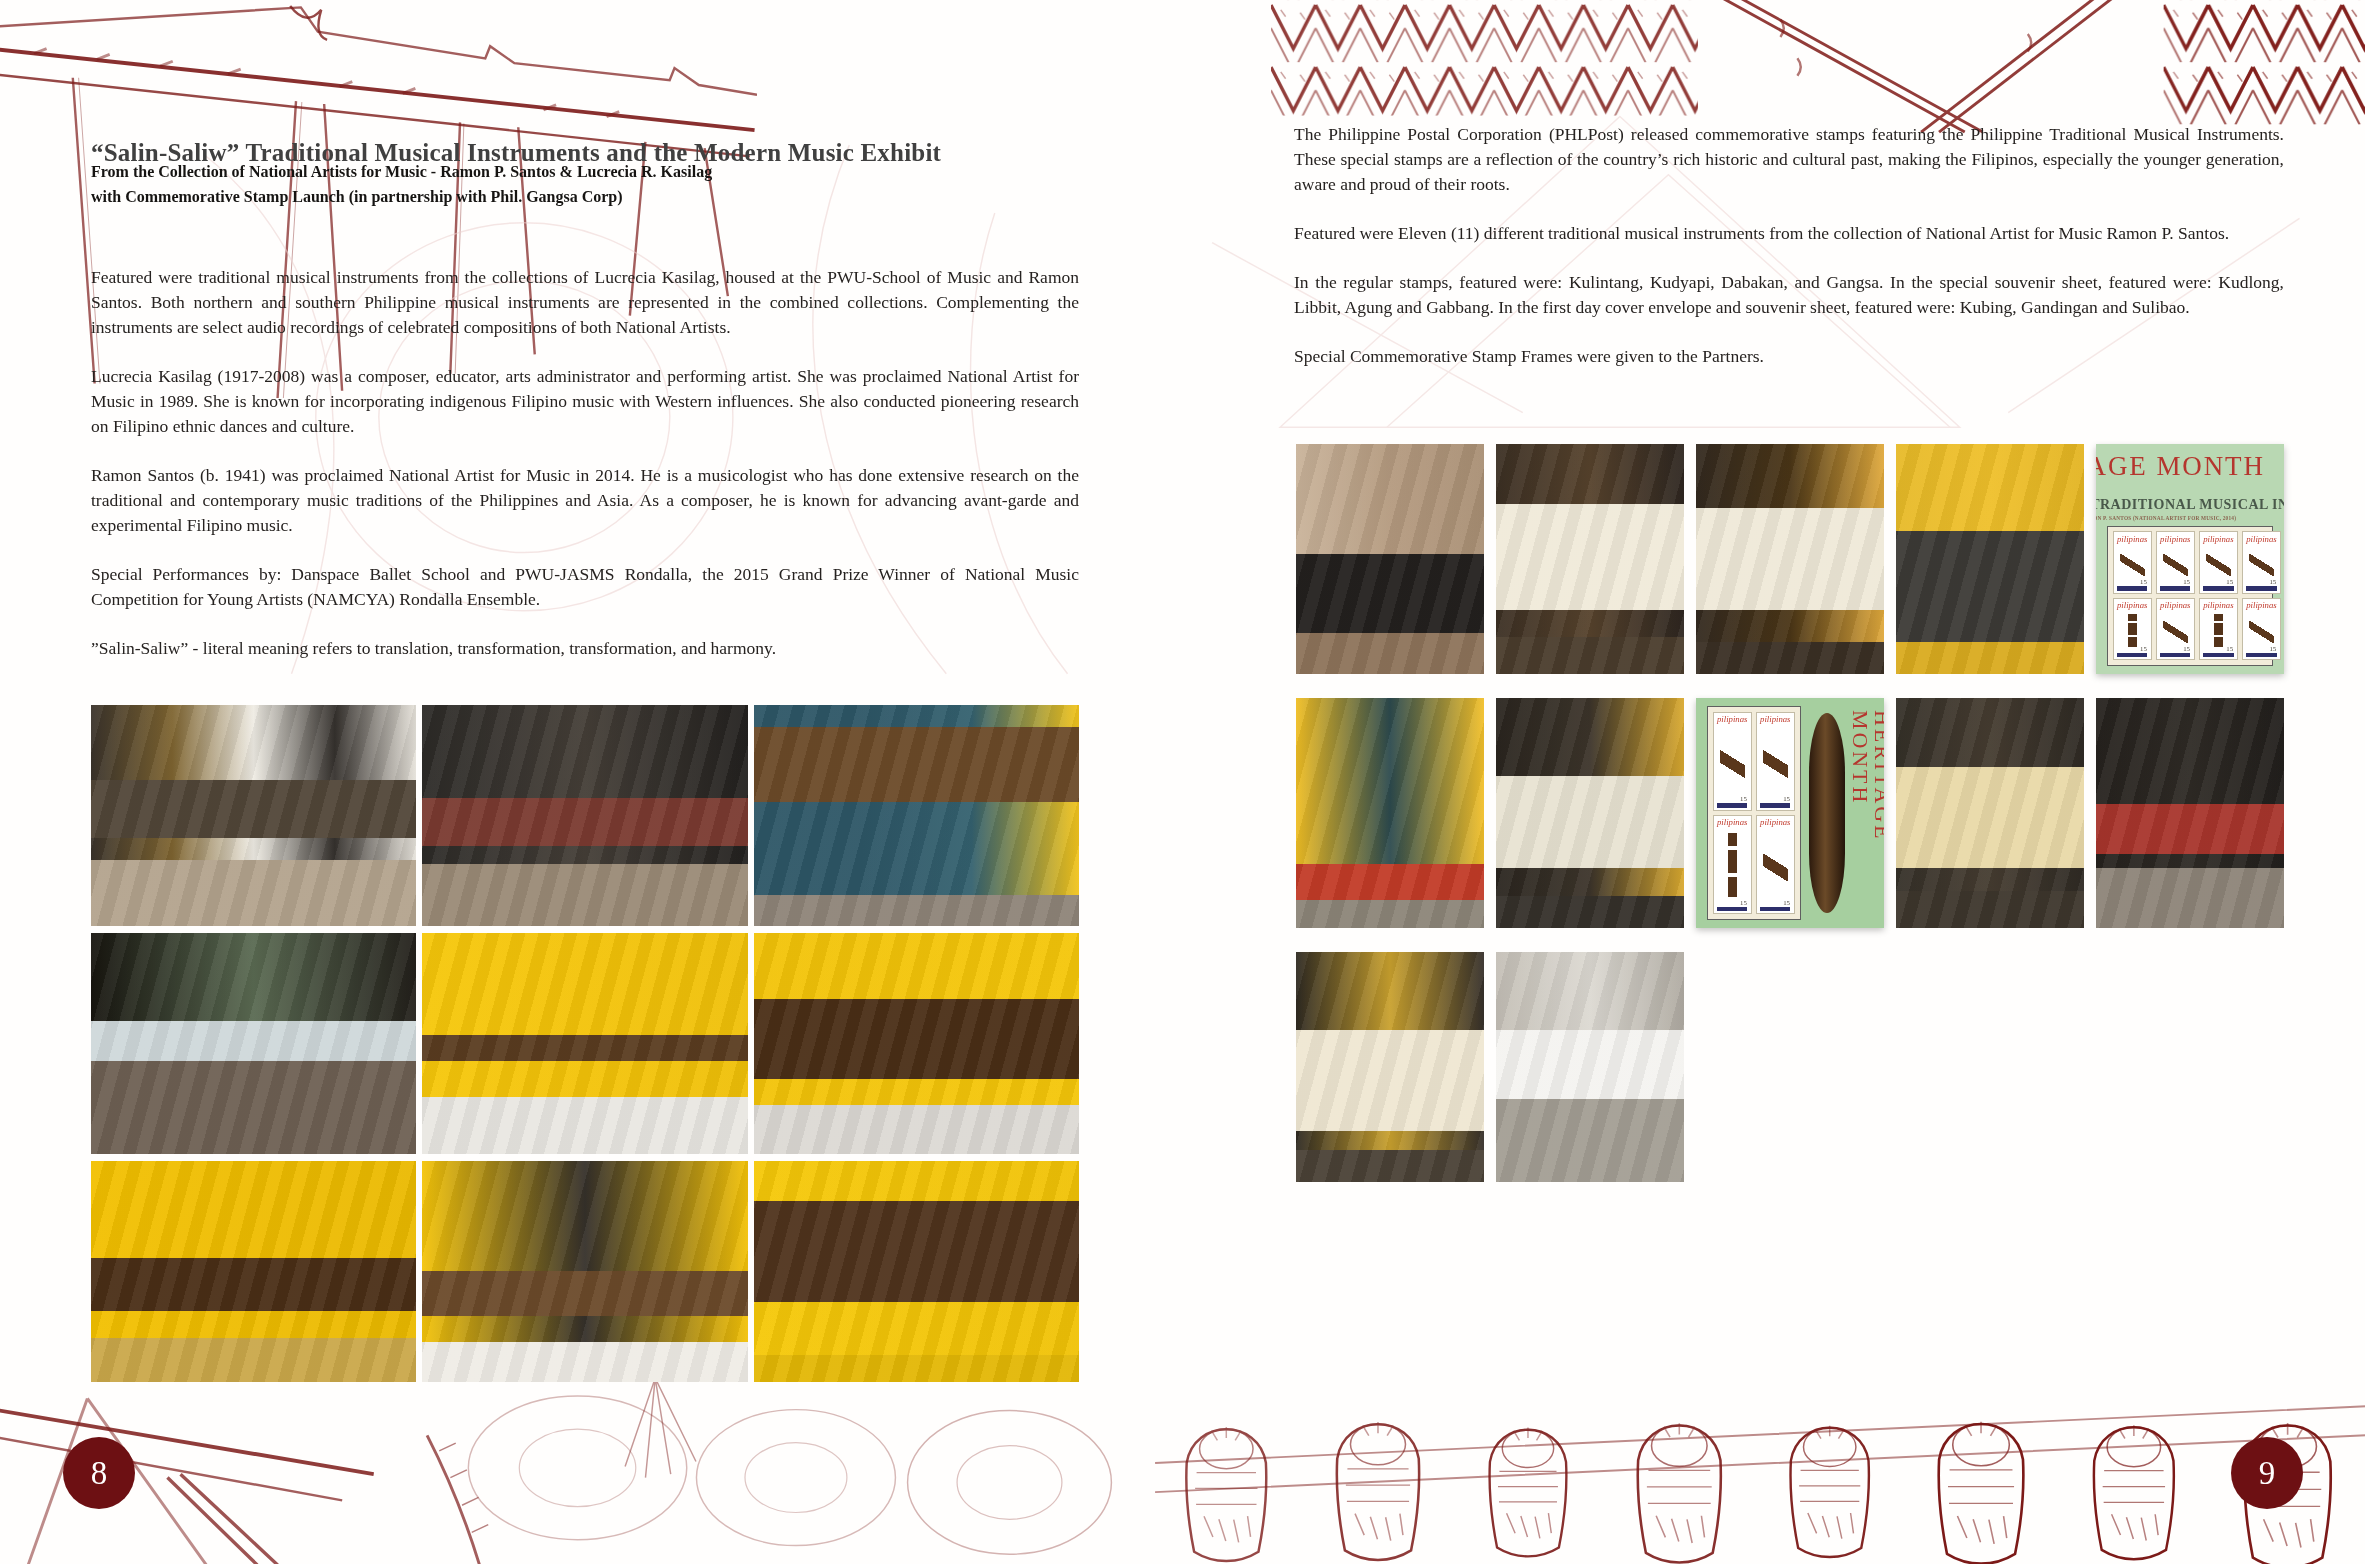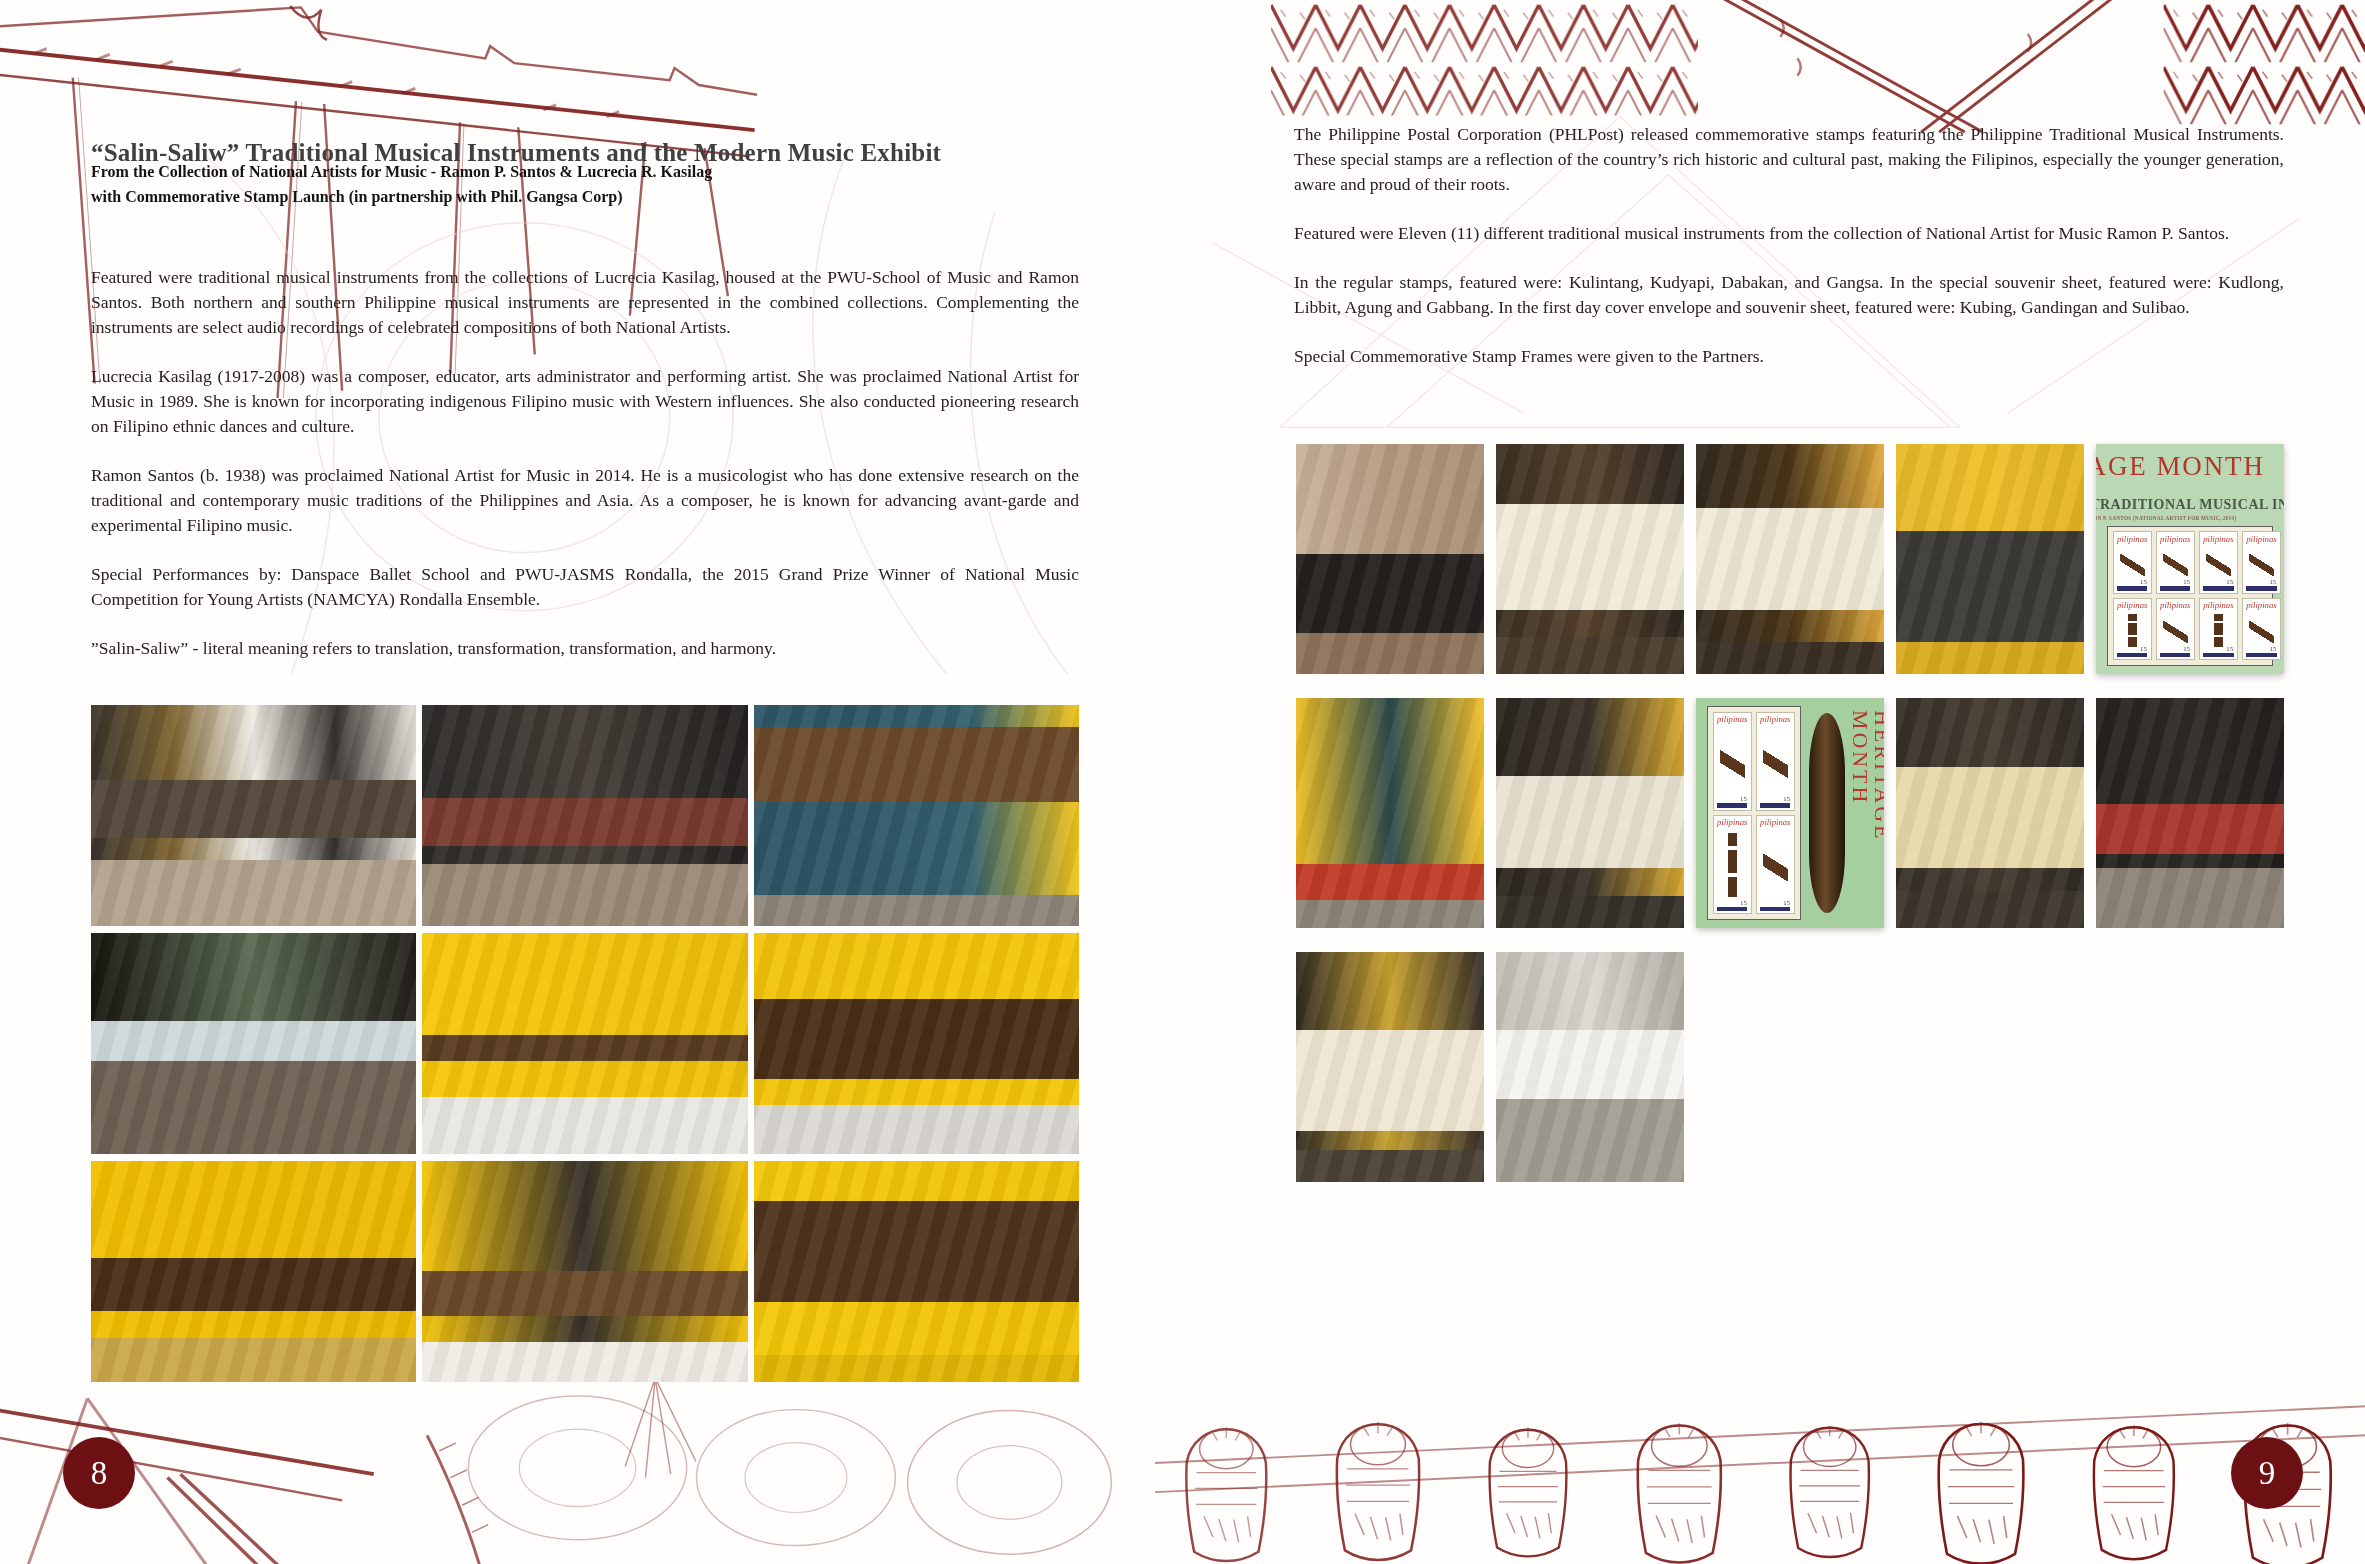--- a/index.html
+++ b/index.html
@@ -153,21 +153,21 @@
 
     <h1 class="title">“Salin-Saliw” Traditional Musical Instruments and the Modern Music Exhibit</h1>
     <div class="subhead">
       <div>From the Collection of National Artists for Music - Ramon P. Santos &amp; Lucrecia R. Kasilag</div>
       <div>with Commemorative Stamp Launch (in partnership with Phil. Gangsa Corp)</div>
     </div>
 
     <div class="bodytext" id="body-left">
       <p>Featured were traditional musical instruments from the collections of Lucrecia Kasilag, housed at the PWU-School of Music and Ramon Santos. Both northern and southern Philippine musical instruments are represented in the combined collections. Complementing the instruments are select audio recordings of celebrated compositions of both National Artists.</p>
       <p>Lucrecia Kasilag (1917-2008) was a composer, educator, arts administrator and performing artist. She was proclaimed National Artist for Music in 1989. She is known for incorporating indigenous Filipino music with Western influences. She also conducted pioneering research on Filipino ethnic dances and culture.</p>
-      <p>Ramon Santos (b. 1938) was proclaimed National Artist for Music in 2014. He is a musicologist who has done extensive research on the traditional and contemporary music traditions of the Philippines and Asia. As a composer, he is known for advancing avant-garde and experimental Filipino music.</p>
+      <p>Ramon Santos (b. 1941) was proclaimed National Artist for Music in 2014. He is a musicologist who has done extensive research on the traditional and contemporary music traditions of the Philippines and Asia. As a composer, he is known for advancing avant-garde and experimental Filipino music.</p>
       <p>Special Performances by: Danspace Ballet School and PWU-JASMS Rondalla, the 2015 Grand Prize Winner of National Music Competition for Young Artists (NAMCYA) Rondalla Ensemble.</p>
       <p>”Salin-Saliw” - literal meaning refers to translation, transformation, transformation, and harmony.</p>
     </div>
 
     <div class="photo-grid" id="grid-left">
         <div class="photo" title="Guests watch as the ceremonial gong is struck at the Salin-Saliw exhibit opening" style="background: linear-gradient(rgba(0, 0, 0, 0) 34%, rgb(81, 70, 56) 34%, rgb(81, 70, 56) 60%, rgba(0, 0, 0, 0) 60%), linear-gradient(rgba(0, 0, 0, 0) 0%, rgba(0, 0, 0, 0) 70%, rgb(179, 163, 141) 70%, rgb(179, 163, 141) 100%), linear-gradient(90deg, rgb(58, 51, 43) 0%, rgb(126, 100, 48) 25%, rgb(239, 236, 228) 50%, rgb(53, 49, 45) 75%, rgb(230, 226, 218) 100%);"></div>
         <div class="photo" title="Rondalla ensemble performing in the gallery" style="background: linear-gradient(rgba(0, 0, 0, 0) 42%, rgb(122, 58, 48) 42%, rgb(122, 58, 48) 64%, rgba(0, 0, 0, 0) 64%), linear-gradient(rgba(0, 0, 0, 0) 0%, rgba(0, 0, 0, 0) 72%, rgb(154, 138, 118) 72%, rgb(154, 138, 118) 100%), linear-gradient(90deg, rgb(44, 42, 39) 0%, rgb(68, 62, 55) 50%, rgb(35, 33, 31) 100%);"></div>
         <div class="photo" title="Guests beside the portrait of Lucrecia R. Kasilag" style="background: linear-gradient(rgba(0, 0, 0, 0) 10%, rgb(107, 74, 40) 10%, rgb(107, 74, 40) 44%, rgba(0, 0, 0, 0) 44%), linear-gradient(rgba(0, 0, 0, 0) 0%, rgba(0, 0, 0, 0) 86%, rgb(142, 132, 120) 86%, rgb(142, 132, 120) 100%), linear-gradient(90deg, rgb(45, 86, 102) 0%, rgb(45, 86, 102) 33%, rgb(52, 97, 111) 67%, rgb(242, 196, 28) 100%);"></div>
         <div class="photo" title="Danspace Ballet School dancers posing in the dark studio" style="background: linear-gradient(rgba(0, 0, 0, 0) 40%, rgb(207, 216, 218) 40%, rgb(207, 216, 218) 58%, rgba(0, 0, 0, 0) 58%), linear-gradient(rgba(0, 0, 0, 0) 0%, rgba(0, 0, 0, 0) 58%, rgb(110, 96, 83) 58%, rgb(110, 96, 83) 100%), linear-gradient(90deg, rgb(23, 21, 15) 0%, rgb(90, 106, 82) 50%, rgb(35, 32, 27) 100%);"></div>
         <div class="photo" title="Traditional instruments displayed on the yellow gallery wall" style="background: linear-gradient(rgba(0, 0, 0, 0) 46%, rgb(90, 60, 32) 46%, rgb(90, 60, 32) 58%, rgba(0, 0, 0, 0) 58%), linear-gradient(rgba(0, 0, 0, 0) 0%, rgba(0, 0, 0, 0) 74%, rgb(233, 231, 226) 74%, rgb(233, 231, 226) 100%), linear-gradient(90deg, rgb(246, 199, 10) 0%, rgb(243, 195, 8) 50%, rgb(239, 192, 8) 100%);"></div>

